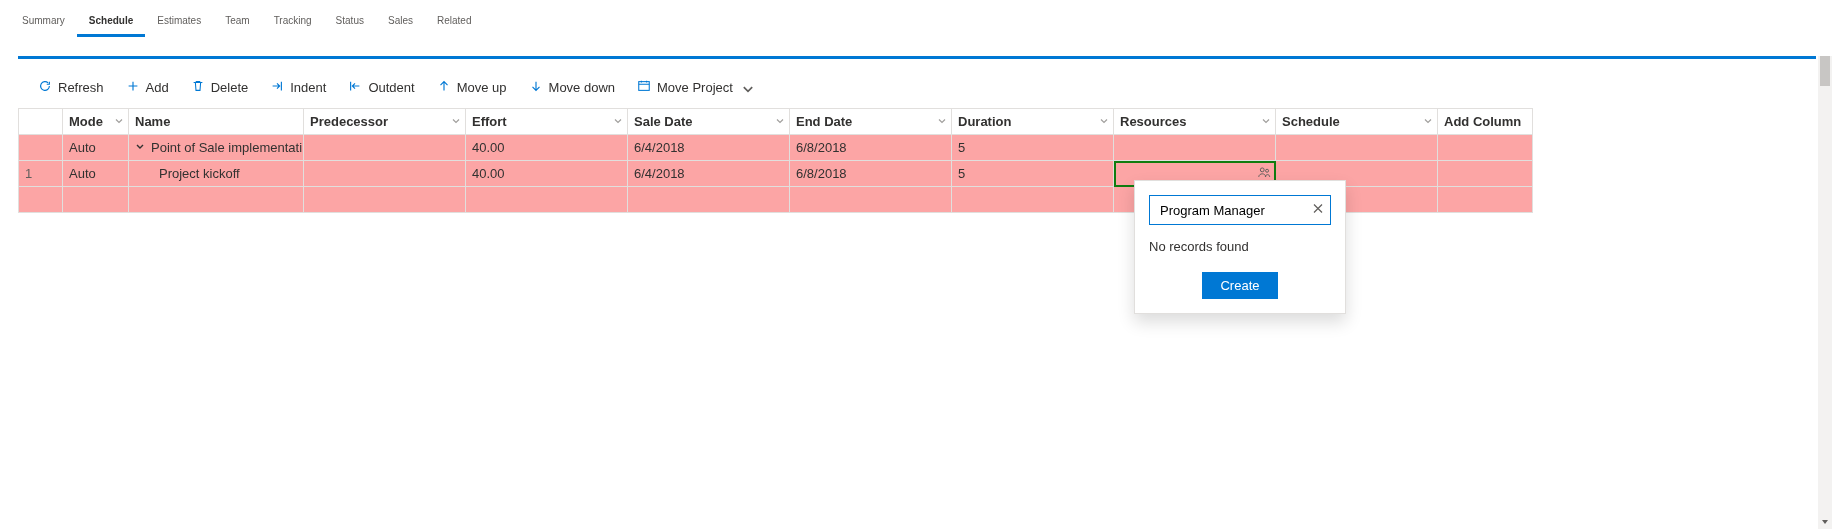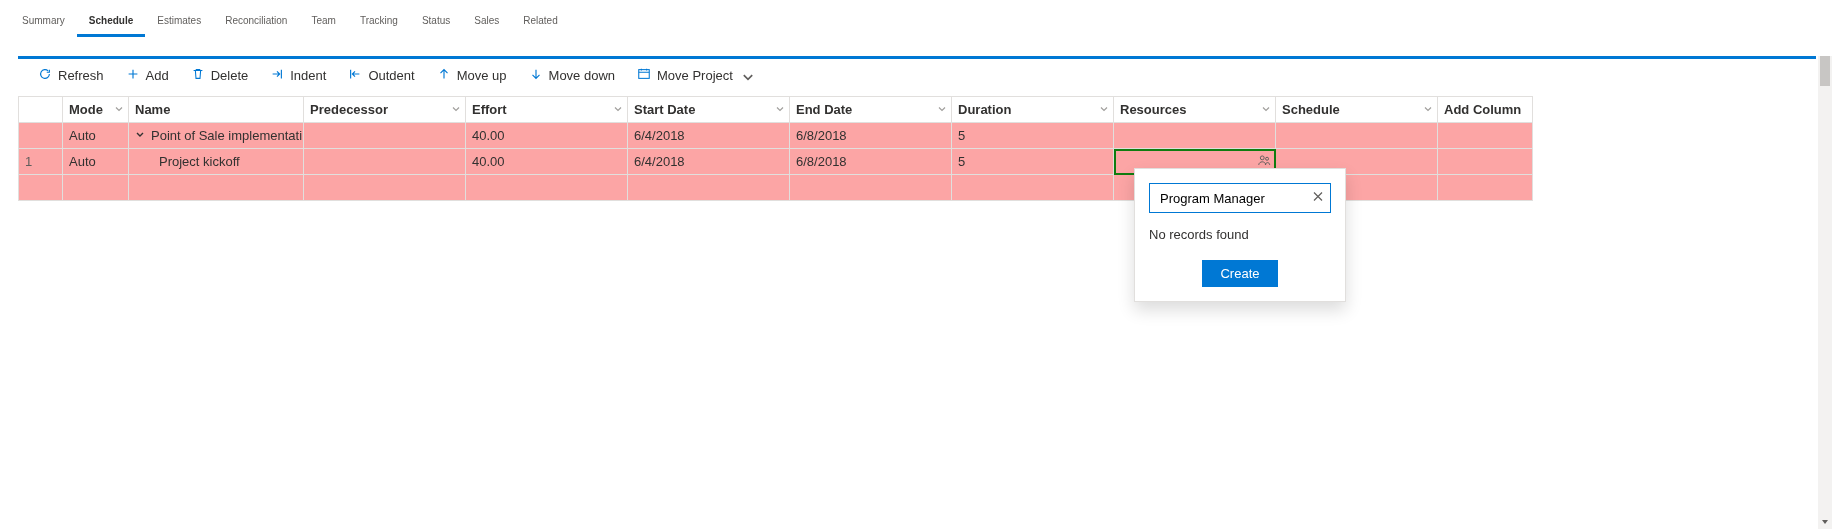--- a/index.html
+++ b/index.html
@@ -41,21 +41,21 @@
   .bluebar {
     height: 3px;
     background: #0078d4;
     margin: 14px 18px 0 18px;
   }
 
   
   .toolbar {
     display: flex;
     align-items: center;
-    padding: 4px 18px 8px 30px;
+    padding: 16px 18px 8px 30px;
     gap: 6px;
   }
   .tbtn {
     display: inline-flex;
     align-items: center;
     gap: 6px;
     padding: 4px 8px;
     color: #323130;
     cursor: pointer;
     font-size: 13px;
@@ -203,21 +203,20 @@
   .vscroll .arrow svg { width:8px; height:8px; }
 
 </style>
 </head>
 <body>
 
 <div class="tabs">
   <div class="tab">Summary</div>
   <div class="tab active">Schedule</div>
   <div class="tab">Estimates</div>
-  <div class="tab">Reconciliation</div>
   <div class="tab">Team</div>
   <div class="tab">Tracking</div>
   <div class="tab">Status</div>
   <div class="tab">Sales</div>
   <div class="tab">Related</div>
 </div>
 
 <div class="bluebar"></div>
 
 <div class="toolbar">
@@ -327,21 +326,21 @@
                 <path d="M2 3l3 3 3-3"></path>
               </svg></span>
       </th>
       <th>
         <span>Effort</span>
         <span class="col-chev"><svg viewBox="0 0 10 10" fill="none" stroke="currentColor" stroke-width="1.2">
                 <path d="M2 3l3 3 3-3"></path>
               </svg></span>
       </th>
       <th>
-        <span>Start Date</span>
+        <span>Sale Date</span>
         <span class="col-chev"><svg viewBox="0 0 10 10" fill="none" stroke="currentColor" stroke-width="1.2">
                 <path d="M2 3l3 3 3-3"></path>
               </svg></span>
       </th>
       <th>
         <span>End Date</span>
         <span class="col-chev"><svg viewBox="0 0 10 10" fill="none" stroke="currentColor" stroke-width="1.2">
                 <path d="M2 3l3 3 3-3"></path>
               </svg></span>
       </th>

